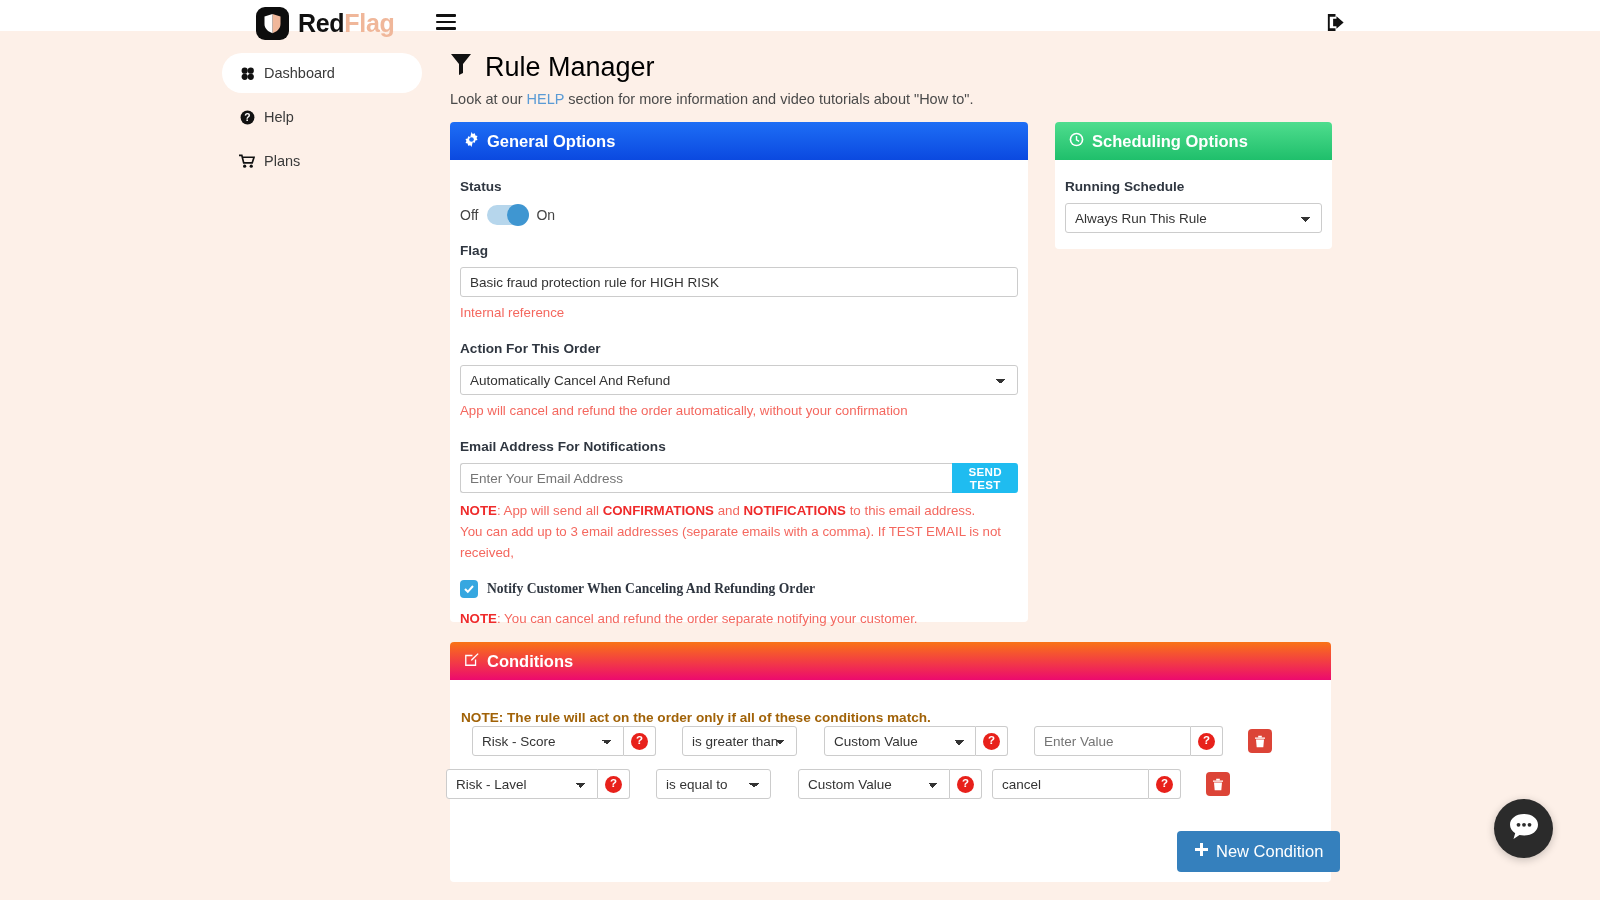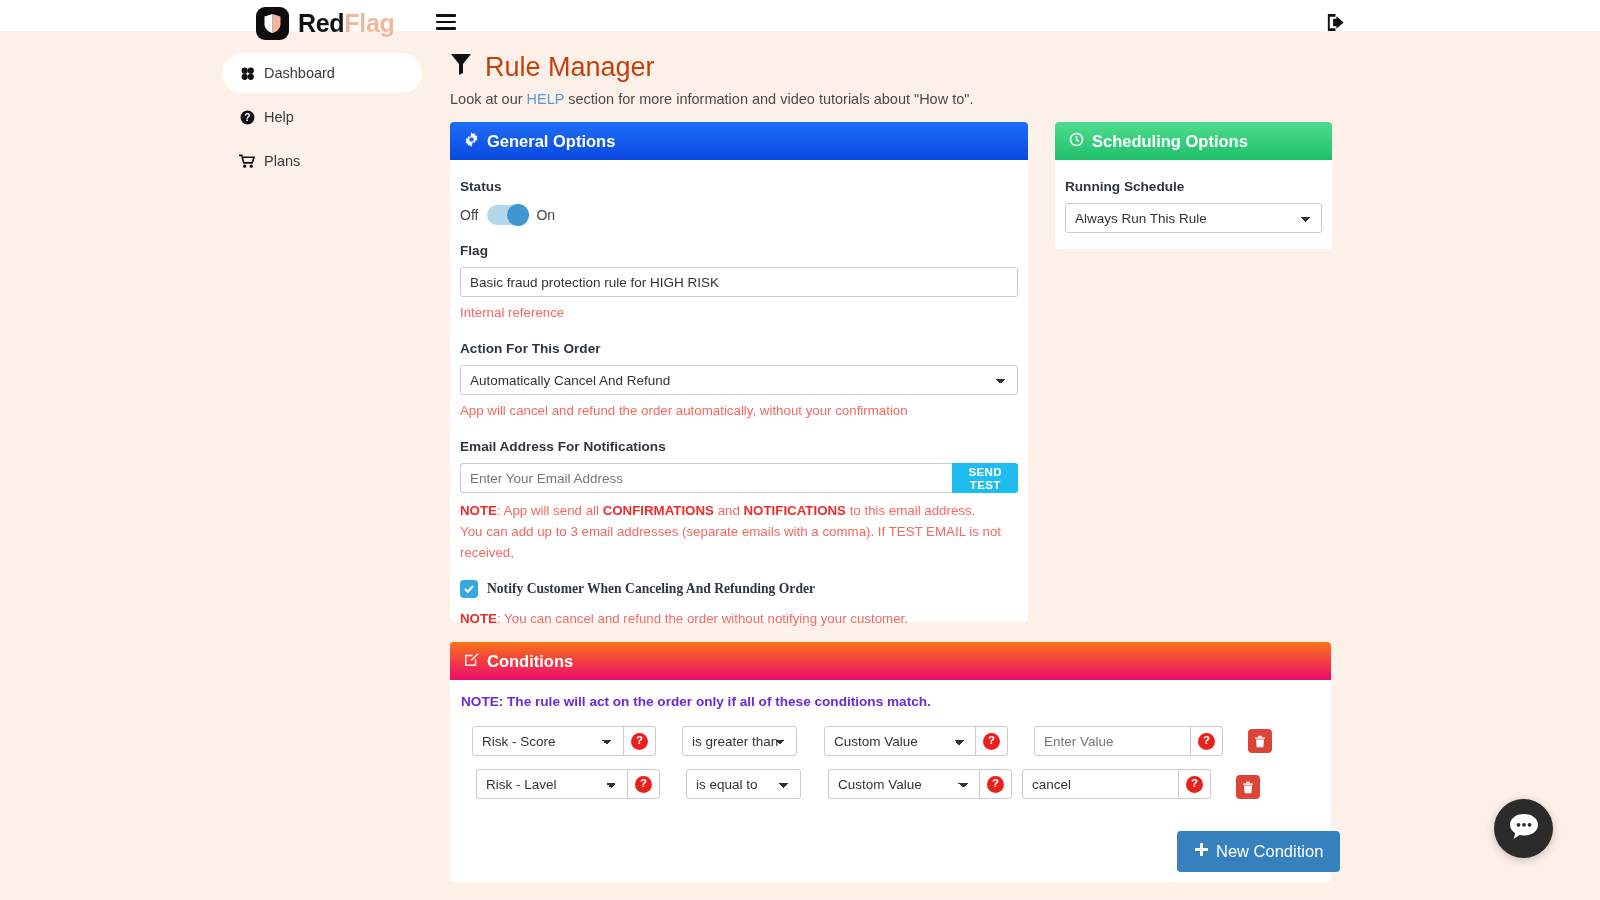--- a/index.html
+++ b/index.html
@@ -38,21 +38,21 @@
     display: flex; align-items: center; gap: 9px;
     padding-left: 17px; font-size: 14.5px; color: #3a3a3a;
     border-radius: 22px; cursor: pointer;
   }
   .side-item.active { background: #ffffff; }
   .side-icon { width: 16px; display: flex; justify-content: center; color: #111; }
 
   
   .page-title {
     position: absolute; left: 450px; top: 52px;
-    font-size: 27px; color: #c2410c; display: flex; align-items: center; gap: 13px;
+    font-size: 27px; color: #000000; display: flex; align-items: center; gap: 13px;
   }
   .page-sub { position: absolute; left: 450px; top: 91px; font-size: 14.5px; color: #4a4a4a; }
   .page-sub a { color: #5b9bd5; text-decoration: none; }
 
   
   .panel { position: absolute; background: #fff; border-radius: 5px 5px 4px 4px; }
   .panel-head {
     height: 38px; border-radius: 4px 4px 0 0; color: #fff;
     font-size: 16.5px; font-weight: bold;
     display: flex; align-items: center; gap: 8px; padding-left: 14px;
@@ -108,21 +108,21 @@
   }
 
   .check-row { display: flex; align-items: center; gap: 9px; margin-top: 17px; font-family: Liberation Serif, serif; }
   .checkbox {
     width: 18px; height: 18px; border-radius: 4px; background: #36a7e0;
     display: flex; align-items: center; justify-content: center; cursor: pointer;
   }
   .check-label { font-size: 13.6px; font-weight: bold; color: #2f3640; }
 
   
-  .cond-note { font-size: 13.6px; font-weight: bold; color: #6d28d9; padding: 14px 0 0 11px; }
+  .cond-note { font-size: 13.6px; font-weight: bold; color: #a16207; padding: 30px 0 0 11px; }
   .cond-row { display: flex; align-items: center; position: absolute; }
   .cell { display: flex; }
   .cell .select-input, .cell .text-input { border-radius: 0; }
   .help-box {
     width: 32px; height: 30px; border: 1px solid #ccc; border-left: none;
     display: flex; align-items: center; justify-content: center; background: #fff; cursor: pointer;
   }
   .help-icon {
     width: 17px; height: 17px; border-radius: 50%; background: #e8211b;
     color: #fff; font-size: 11.5px; font-weight: bold;
@@ -265,21 +265,21 @@
 
     <div class="check-row">
       <span class="checkbox">
         <svg width="12" height="12" viewBox="0 0 12 12">
             <path d="M2 6 L4.8 8.8 L10 3" stroke="#fff" stroke-width="2" fill="none"></path>
           </svg>
       </span>
       <span class="check-label">Notify Customer When Canceling And Refunding Order</span>
     </div>
     <div class="note-red" style="margin-top:10px;">
-      <b>NOTE</b><span>: You can cancel and refund the order without notifying your customer.</span>
+      <b>NOTE</b><span>: You can cancel and refund the order separate notifying your customer.</span>
     </div>
   </div>
 </div>
 
 <div class="panel" id="scheduling-panel">
   <div class="panel-head head-green">
     <span>
       <svg width="15" height="15" viewBox="0 0 16 16">
         <circle cx="8" cy="8" r="7.3" fill="#fff"></circle>
         <circle cx="8" cy="8" r="5.6" fill="#35cf7e"></circle>
@@ -335,21 +335,21 @@
       <span class="help-icon">?</span>
     </span>
   </div>
   <span class="trash-btn" style="margin-left:25px;">
     <svg width="12" height="13" viewBox="0 0 12 13">
       <path d="M1 2.4 H11 V3.8 H1 Z M4.2 0.7 H7.8 V2.2 H4.2 Z M2 4.4 H10 L9.3 12.3 H2.7 Z" fill="#fff"></path>
     </svg>
   </span>
 </div>
 
-<div class="cond-row" style="left:476px; top:769px;align-items:flex-end;">
+<div class="cond-row" style="left:446px; top:769px;">
   <div class="cell">
     <select class="select-input" style="width:152px; border-radius:3px 0 0 3px;">
       <option>Risk - Lavel</option>
     </select>
     <span class="help-box" style="border-radius:0 3px 3px 0;">
       <span class="help-icon">?</span>
     </span>
   </div>
   <select class="select-input" style="width:115px; margin-left:26px; border-radius:3px;">
     <option>is equal to</option>

